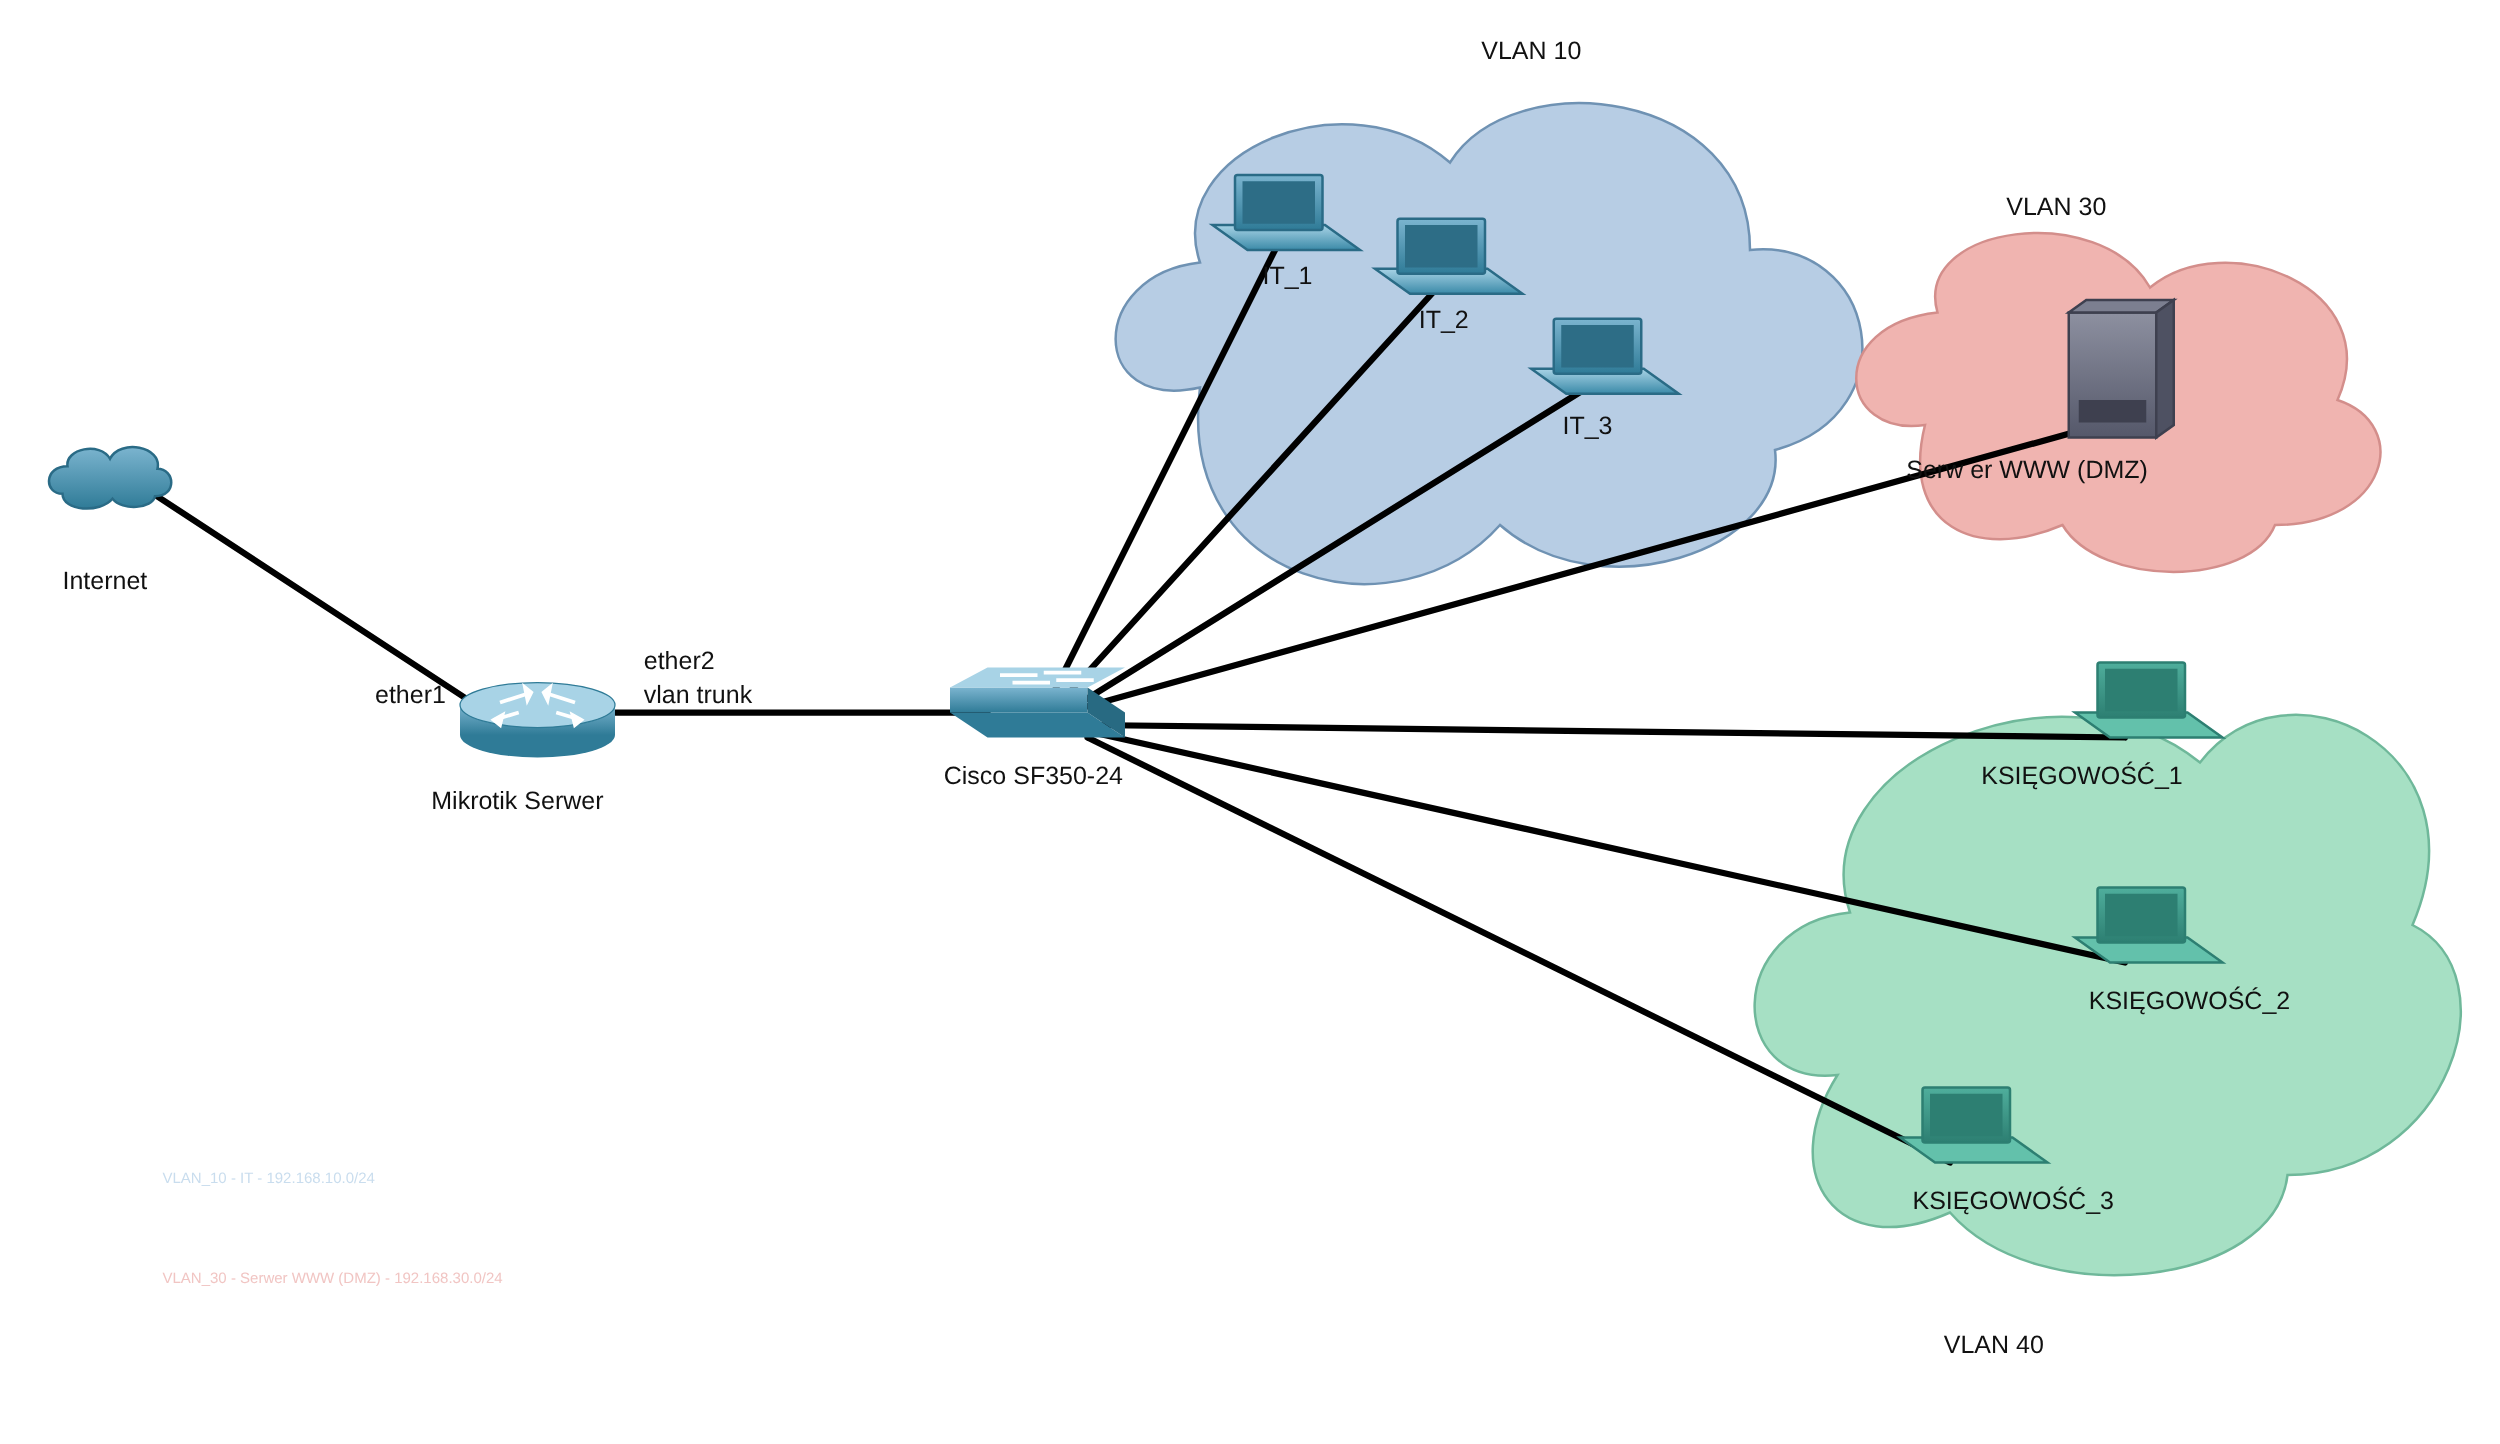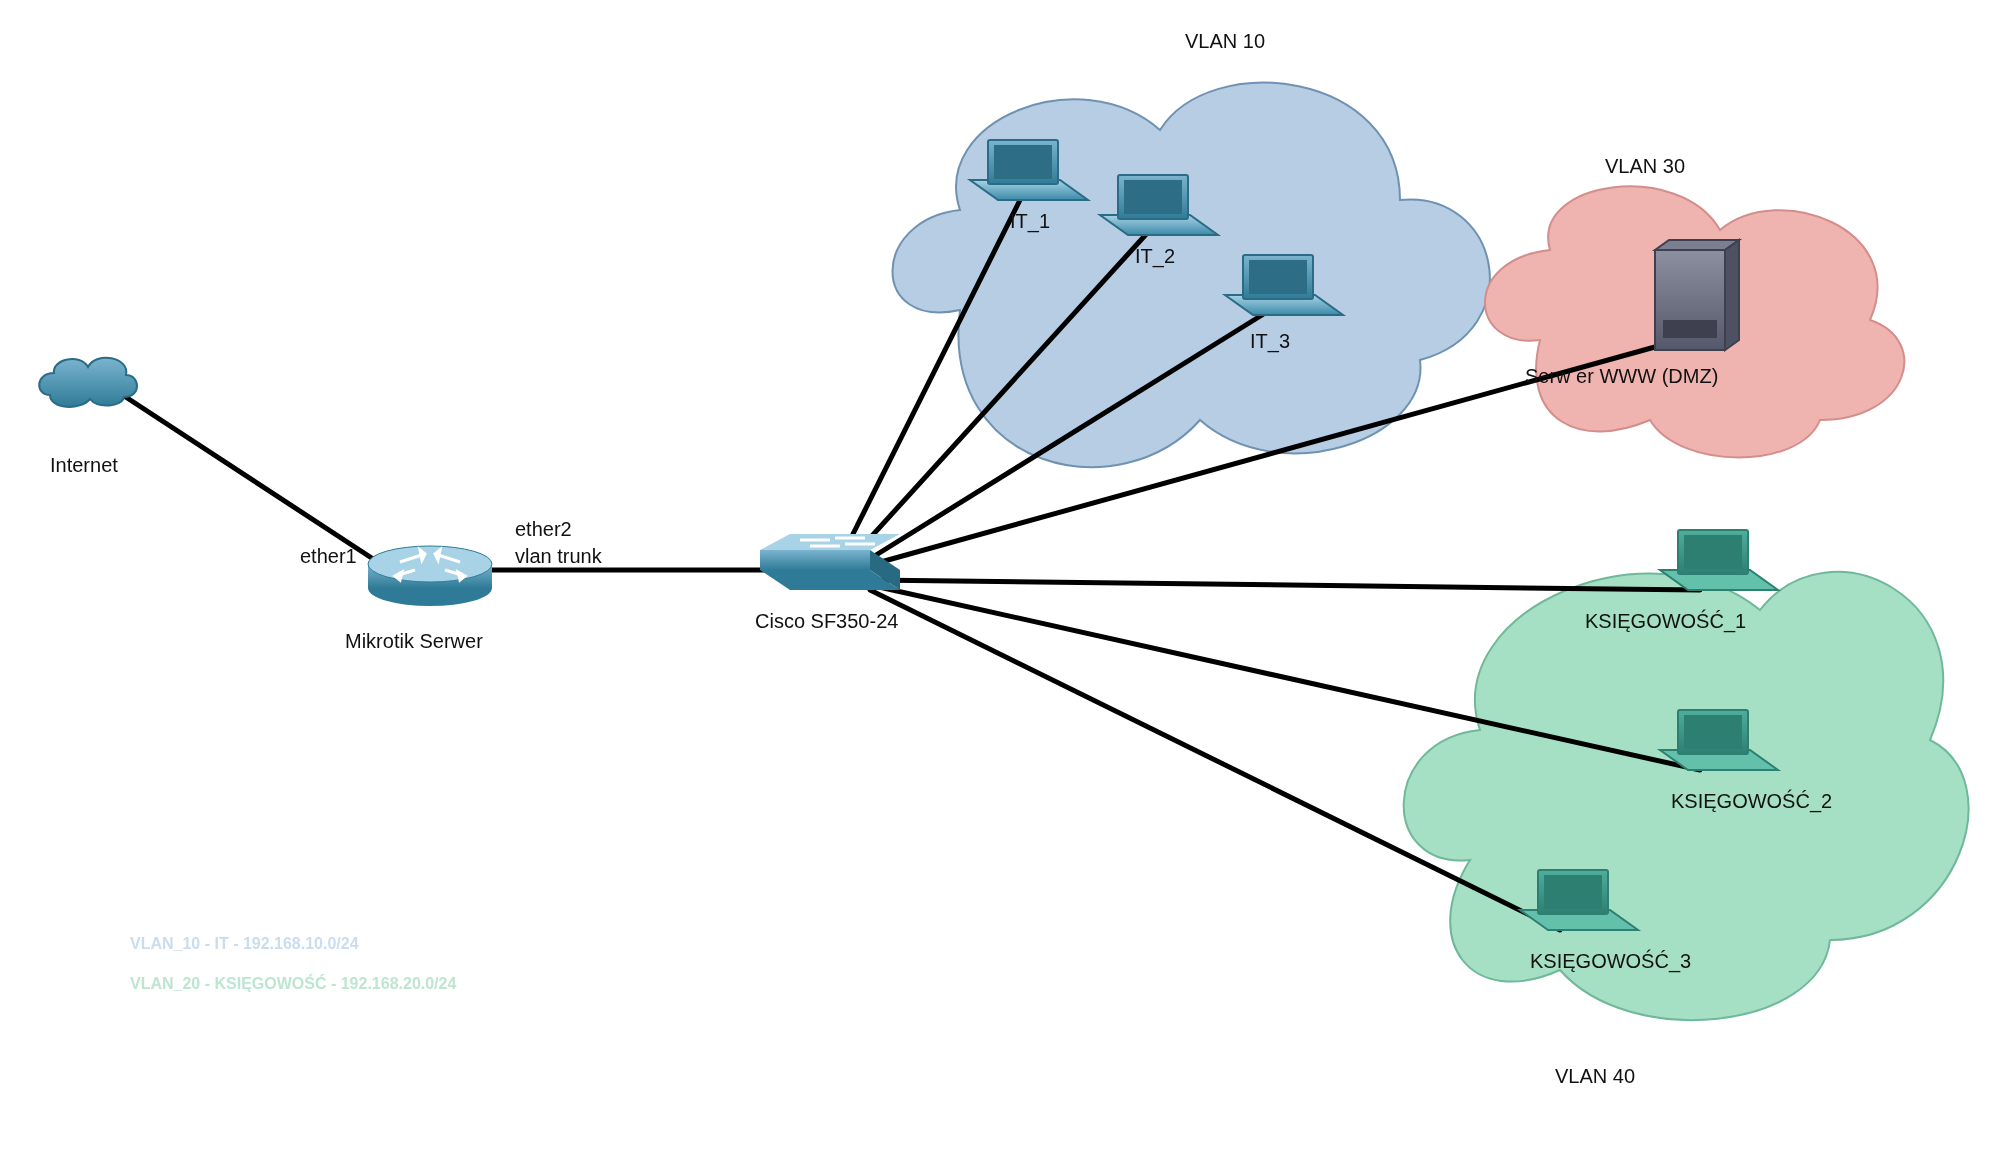--- a/index.html
+++ b/index.html
@@ -1,19 +1,19 @@
 <!DOCTYPE html>
 <html><head>
 <meta charset="utf-8">
 <style>
   html,body{margin:0;padding:0;background:#fff;font-family:Arial,Helvetica,sans-serif}
   .stage{position:relative;width:2000px;height:1155px;background:#fff}
   svg{position:absolute;top:0;left:0}
   .lbl{position:absolute;font-size:20px;color:#111;white-space:nowrap}
-  .legend{position:absolute;font-size:16px;font-weight:bold}
+  .legend{position:absolute;font-size:12px;font-weight:normal}
 </style>
 </head>
 <body>
 
 <div class="stage">
 <svg width="2000" height="1155" viewBox="0 0 2000 1155">
   <defs>
     <linearGradient id="gBlue" x1="0" x2="0" y1="0" y2="1">
       <stop offset="0" stop-color="#7bb4cf"></stop>
           <stop offset="1" stop-color="#2f7b97"></stop>
@@ -160,14 +160,14 @@
 
 <div class="lbl" style="left:1605px;top:155px">VLAN 30</div>
 <div class="lbl" style="left:1525px;top:365px">Serw er WWW (DMZ)</div>
 
 <div class="lbl" style="left:1585px;top:610px">KSIĘGOWOŚĆ_1</div>
 <div class="lbl" style="left:1671px;top:790px">KSIĘGOWOŚĆ_2</div>
 <div class="lbl" style="left:1530px;top:950px">KSIĘGOWOŚĆ_3</div>
 <div class="lbl" style="left:1555px;top:1065px">VLAN 40</div>
 
 <div class="legend" style="left:130px;top:935px;color:#c9ddee">VLAN_10 - IT - 192.168.10.0/24</div>
-<div class="legend" style="left:130px;top:975px;color:#bde6d0">VLAN_20 - KSIĘGOWOŚĆ - 192.168.20.0/24</div>
+<div class="legend" style="left:130px;top:1015px;color:#f1c5c3">VLAN_30 - Serwer WWW (DMZ) - 192.168.30.0/24</div>
 </div>
 
 </body></html>

